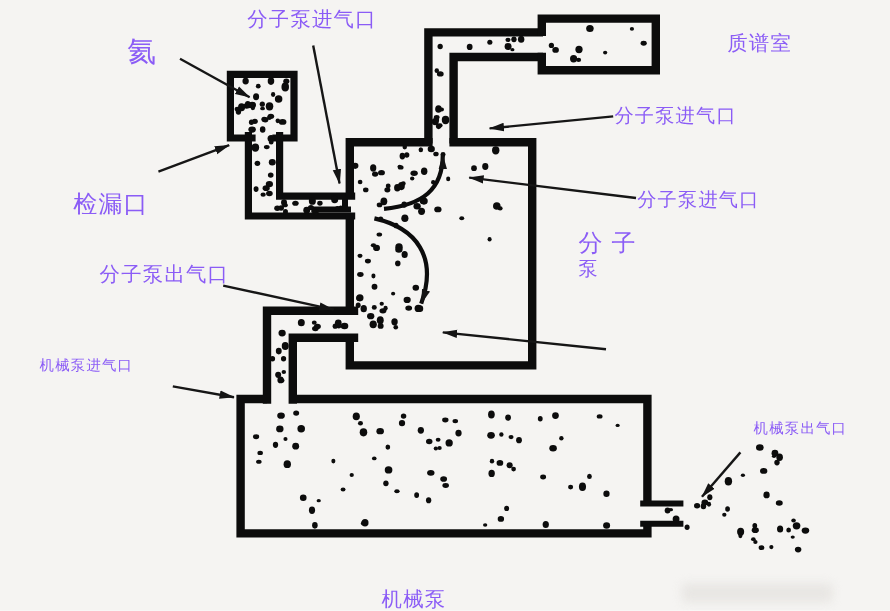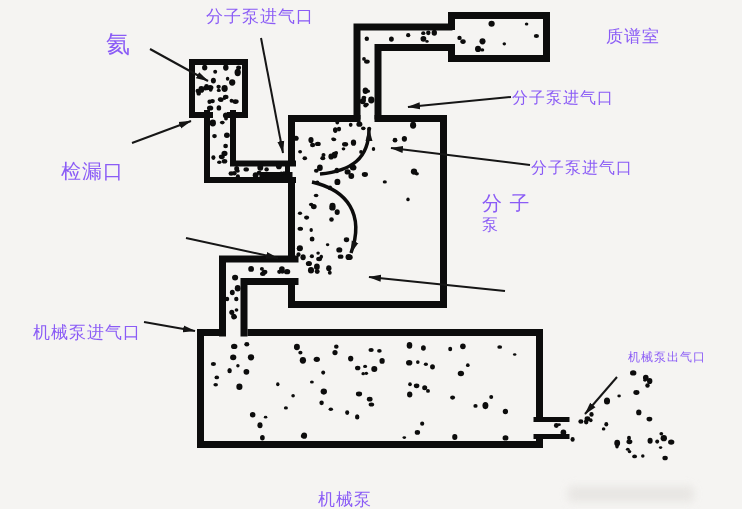--- a/index.html
+++ b/index.html
@@ -22,21 +22,21 @@
   }
   .lbl-helium{left:106px;top:31px;font-size:24px;font-weight:500;}
   .lbl-inlet-top{left:206px;top:8px;font-size:17px;}
   .lbl-chamber{left:574px;top:28px;font-size:17px;margin-left:32px;}
   .lbl-inlet-right{left:512px;top:89px;font-size:16px;}
   .lbl-leak{left:61px;top:160px;font-size:20px;}
   .lbl-backdiff{left:531px;top:159px;font-size:16px;}
   .lbl-molpump1{left:482px;top:192px;font-size:20px;}
   .lbl-molpump2{left:482px;top:216px;font-size:16px;}
   .lbl-outlet{left:83px;top:220px;font-size:17px;}
-  .lbl-mech-inlet{left:33px;top:324px;font-size:17px;}
+  .lbl-mech-inlet{left:33px;top:298px;font-size:12px;}
   .lbl-extracted{left:509px;top:282px;font-size:17px;}
   .lbl-mech-outlet{left:628px;top:351px;font-size:12px;}
   .lbl-mech-pump{left:318px;top:479px;font-size:17px;margin-top:12px;}
   .watermark{
     position:absolute;left:568px;top:486px;width:126px;height:16px;
     background:#e6e4e1;filter:blur(4px);opacity:.85;border-radius:4px;
   }
 </style>
 </head>
 <body>
@@ -381,18 +381,19 @@
   </svg>
 
   <div class="lbl lbl-helium">氦</div>
   <div class="lbl lbl-inlet-top">分子泵进气口</div>
   <div class="lbl lbl-chamber">质谱室</div>
   <div class="lbl lbl-inlet-right">分子泵进气口</div>
   <div class="lbl lbl-leak">检漏口</div>
   <div class="lbl lbl-backdiff">分子泵进气口</div>
   <div class="lbl lbl-molpump1">分  子</div>
   <div class="lbl lbl-molpump2">泵</div>
+  <div class="lbl lbl-outlet">分子泵出气口</div>
   <div class="lbl lbl-mech-inlet">机械泵进气口</div>
   <div class="lbl lbl-mech-outlet">机械泵出气口</div>
   <div class="lbl lbl-mech-pump">机械泵</div>
 
   <div class="watermark"></div>
 </div>
 
 </body></html>

